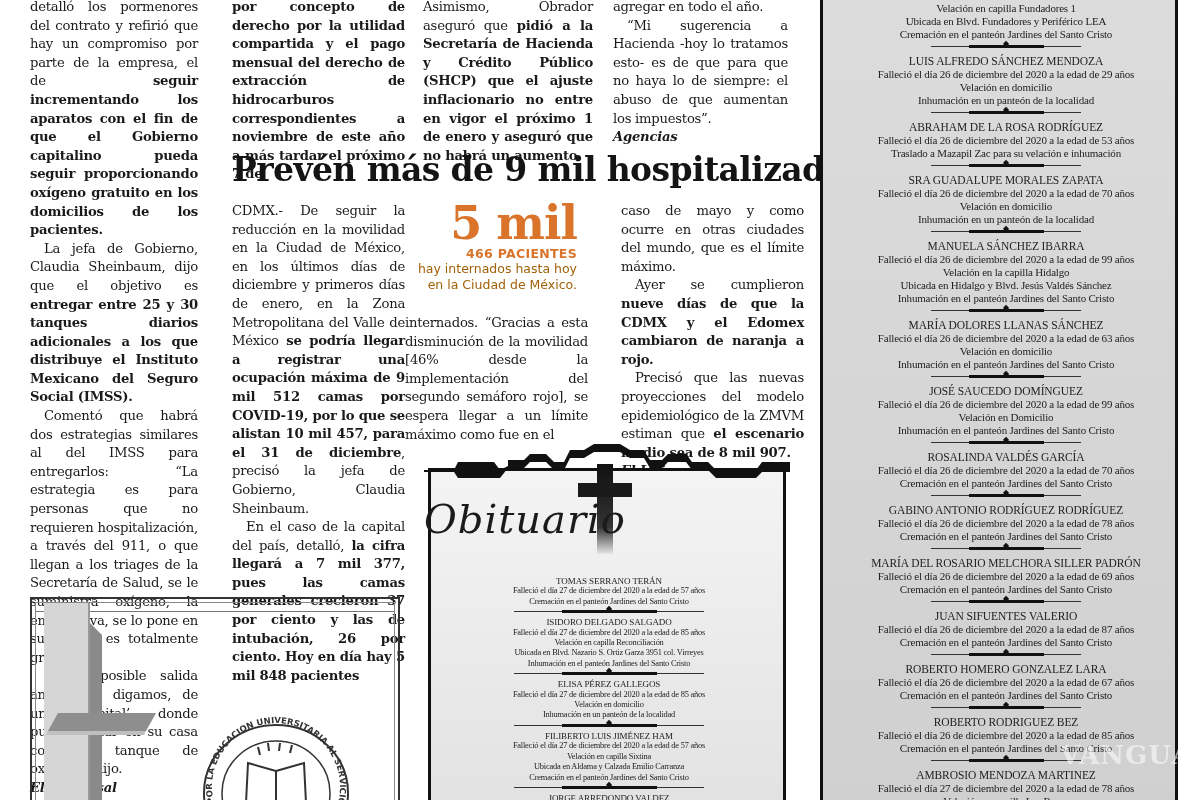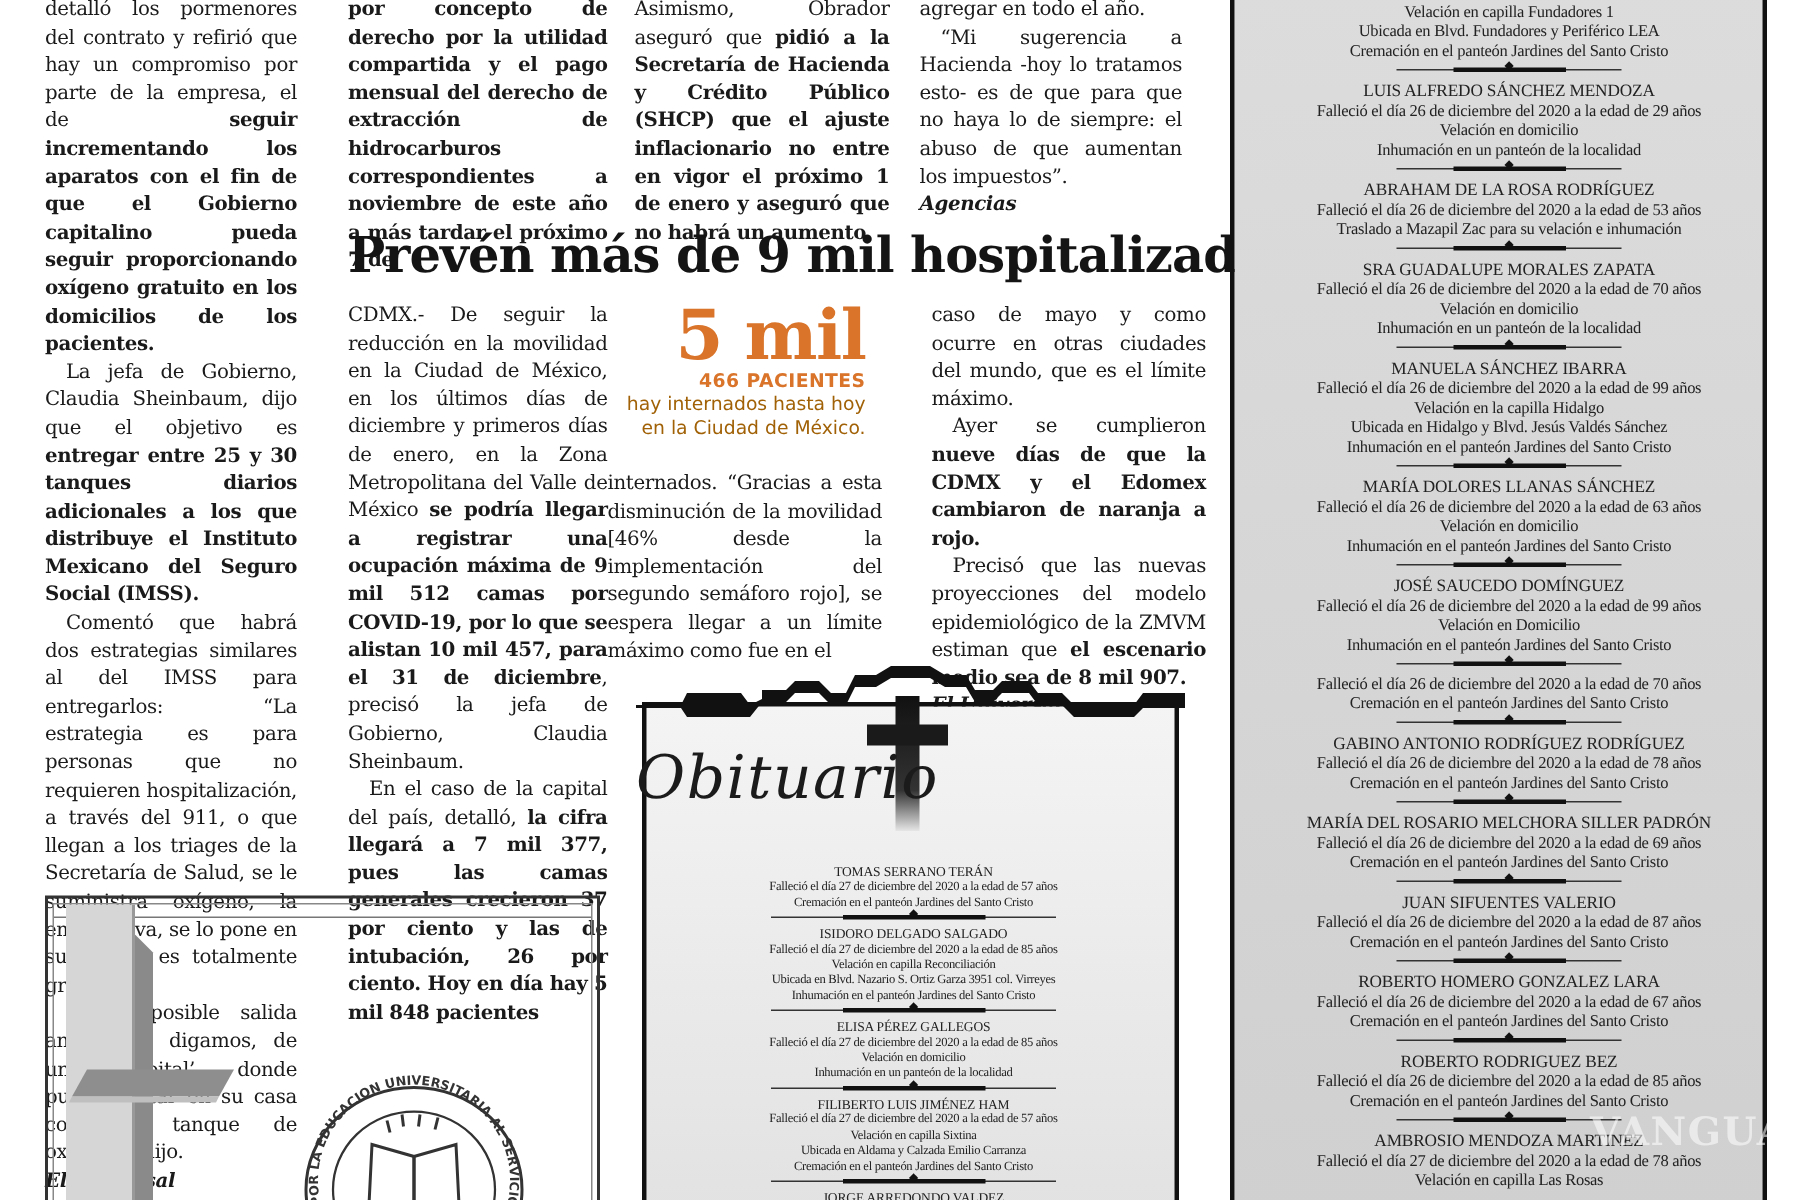--- a/index.html
+++ b/index.html
@@ -226,20 +226,21 @@
     <div class="ob">
       <div class="n">JOSÉ SAUCEDO DOMÍNGUEZ</div>
       <div class="l">Falleció el día 26 de diciembre  del 2020 a la edad de 99 años</div>
       <div class="l">Velación en Domicilio</div>
       <div class="l">Inhumación  en el panteón Jardines del Santo Cristo</div>
     </div>
     <div class="sep">
         <div class="bar"></div>
       </div>
     <div class="ob">
+      <div class="n">ROSALINDA VALDÉS GARCÍA</div>
       <div class="l">Falleció el día 26 de diciembre  del 2020 a la edad de 70 años</div>
       <div class="l">Cremación  en el panteón Jardines del Santo Cristo</div>
     </div>
     <div class="sep">
         <div class="bar"></div>
       </div>
     <div class="ob">
       <div class="n">GABINO ANTONIO RODRÍGUEZ RODRÍGUEZ</div>
       <div class="l">Falleció el día 26 de diciembre  del 2020 a la edad de 78 años</div>
       <div class="l">Cremación  en el panteón Jardines del Santo Cristo</div>

